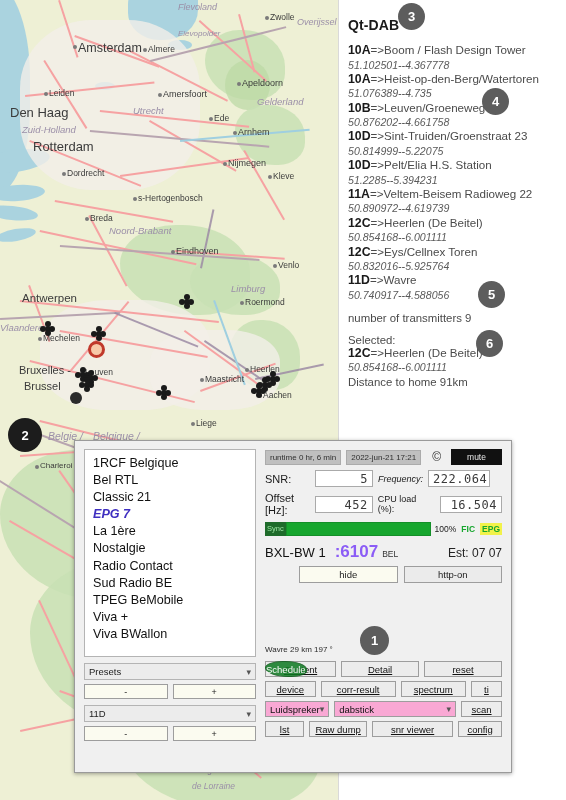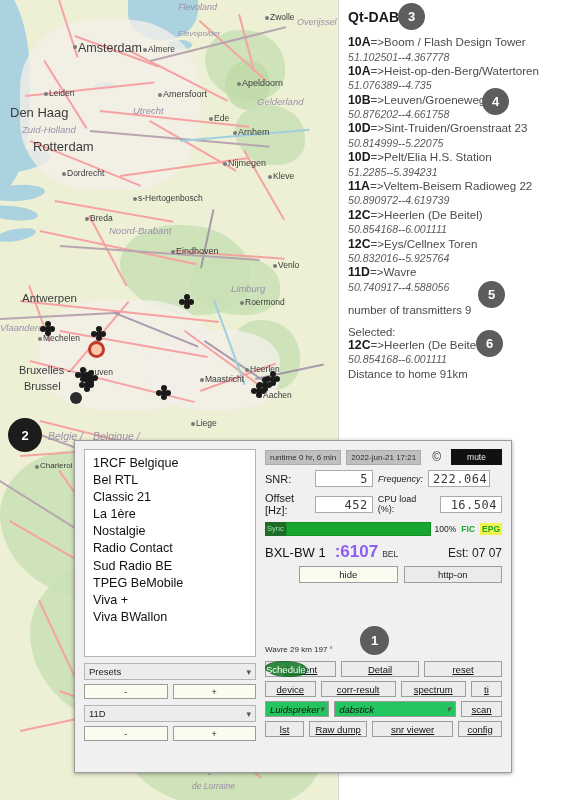--- a/index.html
+++ b/index.html
@@ -36,21 +36,21 @@
   .tx .s { left:3.5px; top:8px; }
   .tx .w { left:-1px; top:3.5px; }
   .tx .e { left:8px; top:3.5px; }
 
   #selcircle { position:absolute; width:17px; height:17px; border:3px solid #c0392b; border-radius:50%; background:#f7c9a8; }
   #homedot { position:absolute; width:12px; height:12px; background:#2b2b2b; border-radius:50%; }
 
   
   #info {
     position:absolute; left:338px; top:0; width:228px; height:800px;
-    background:#ffffff; padding:8px 0 0 9px;
+    background:#ffffff; padding:16px 0 0 9px;
     border-left:1px solid #d9d9d9;
   }
   #apptitle { font-size:14px; font-weight:bold; color:#1a1a1a; margin:1px 0 10px 0; letter-spacing:.1px; }
   .txentry { margin:0; line-height:1.18; }
   .txline { font-size:11.6px; color:#4a4a4a; white-space:nowrap; }
   .txline b { color:#1a1a1a; font-size:12.3px; font-weight:bold; }
   .coord { font-size:10.6px; font-style:italic; color:#5a5a5a; white-space:nowrap; line-height:1.35; }
   .plain { font-size:11.4px; color:#4a4a4a; }
   .gap { height:10px; }
 
@@ -138,22 +138,22 @@
 
   #ctrlgrid { margin-top:7px; display:flex; flex-direction:column; gap:4px; }
   .crow { display:flex; gap:5px; }
   .cbtn {
     height:16px; background:#ececec; border:1px solid #9d9d9d;
     font-size:9.5px; color:#111; display:flex; align-items:center; justify-content:center;
     text-decoration:underline; white-space:nowrap;
   }
   .cbtn.green { background:#0e7a21; color:#ffffff; border-color:#0a5c18; text-decoration:none; }
   .ccombo {
-    height:16px; background:#22c55e; border:1px solid #9d9d9d;
-    font-size:9.5px; color:#111; display:flex; align-items:center; padding:0 4px;font-style:italic;
+    height:16px; background:#f9a8d4; border:1px solid #9d9d9d;
+    font-size:9.5px; color:#111; display:flex; align-items:center; padding:0 4px;
   }
   .ccombo .lbl { flex:1; text-align:center; }
   .ccombo.left .lbl { text-align:left; }
 </style>
 </head>
 <body>
 
 <div id="map">
 
   <div class="sea" style="left:-60px;top:-20px;width:90px;height:215px;border-radius:0 45% 40% 0;"></div>
@@ -426,20 +426,21 @@
 
 <div id="qtdab">
 
   <div id="wbody">
 
     <div id="leftcol">
       <div id="servicelist">
           <div class="svc">1RCF Belgique</div>
           <div class="svc">Bel RTL</div>
           <div class="svc">Classic 21</div>
+          <div class="svc epg">EPG 7</div>
           <div class="svc">La 1ère</div>
           <div class="svc">Nostalgie</div>
           <div class="svc">Radio Contact</div>
           <div class="svc">Sud Radio BE</div>
           <div class="svc">TPEG BeMobile</div>
           <div class="svc">Viva +</div>
           <div class="svc">Viva BWallon</div>
         </div>
 
       <div class="combo">

